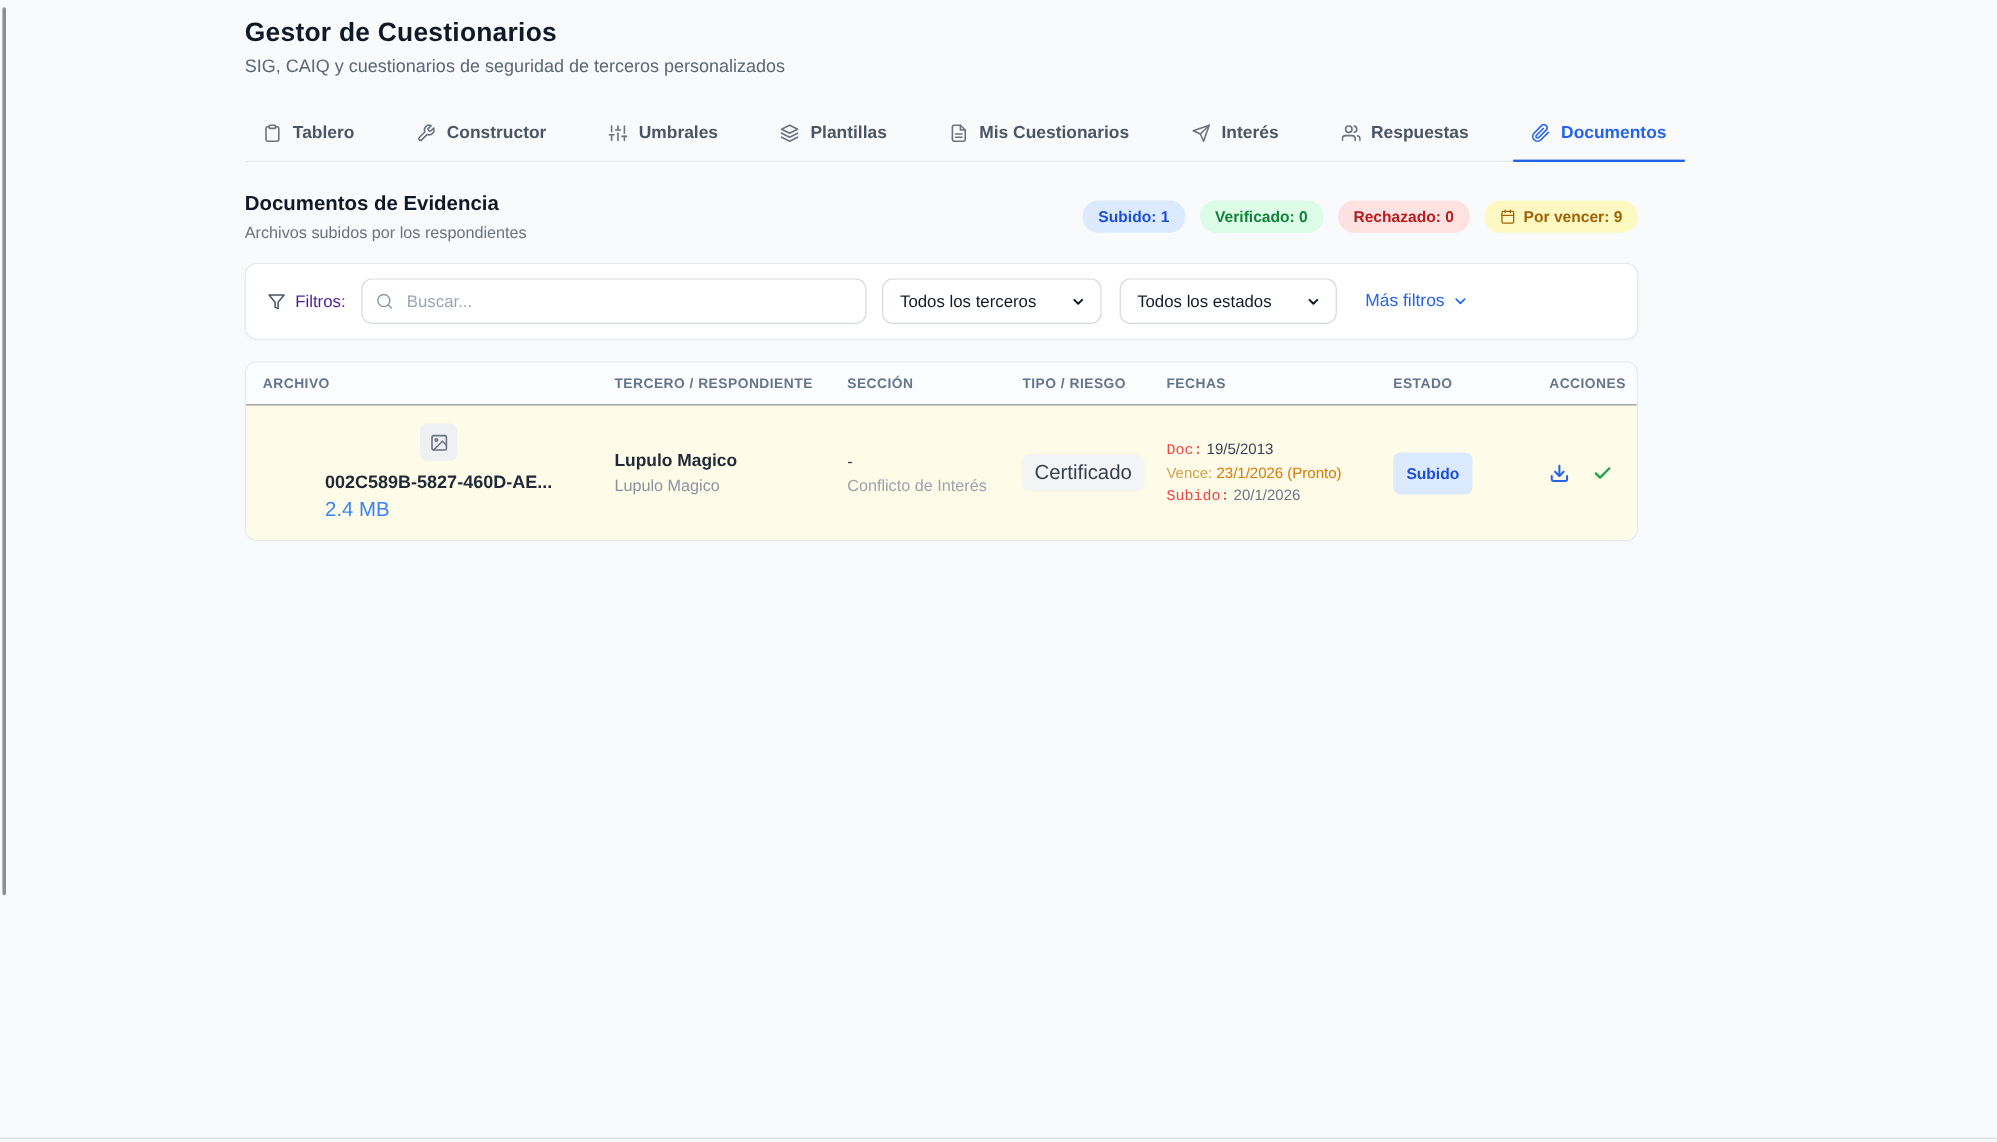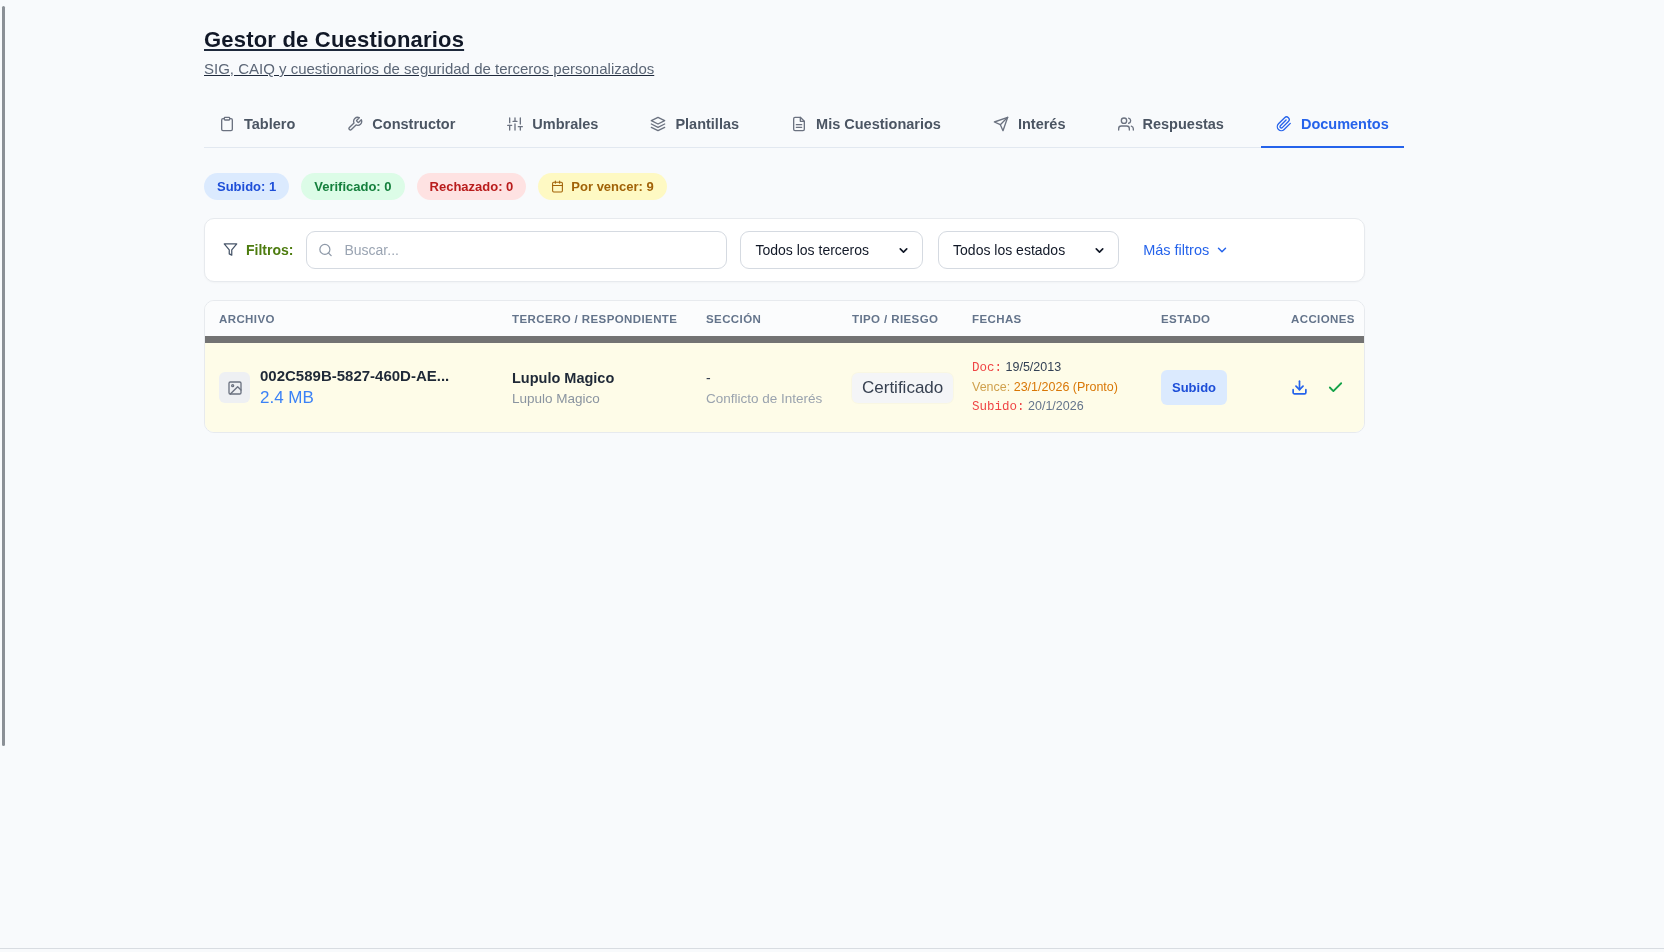--- a/index.html
+++ b/index.html
@@ -15,21 +15,21 @@
     position: absolute; left: 2px; top: 6px; width: 3px; height: 740px;
     background: #8b9096; border-radius: 2px;
   }
   .bottom-edge-line {
     position: absolute; left: 0; top: 948px; width: 100%; height: 1px;
     background: #d8dce1;
   }
   .content { position: absolute; left: 204px; top: 0; width: 1161px; }
 
   
-  .page-header { padding-top: 27px; text-decoration: underline; }
+  .page-header { padding-top: 14px; }
   .page-title { font-size: 22px; font-weight: 700; color: #111827; letter-spacing: 0.2px; }
   .page-subtitle { margin-top: 7px; font-size: 15px; color: #5b6676; }
 
   
   .tabbar {
     margin-top: 25px;
     display: flex; gap: 22px;
     border-bottom: 1px solid #e2e8f0;
   }
   .tab {
@@ -65,21 +65,21 @@
   
   .filter-card {
     margin-top: 18px;
     background: #ffffff;
     border: 1px solid #e7eaee; border-radius: 10px;
     height: 64px;
     display: flex; align-items: center; gap: 13px;
     padding: 0 18px;
     box-shadow: 0 1px 2px rgba(16,24,40,0.03);
   }
-  .filter-label { display: flex; align-items: flex-start; gap: 8px; font-size: 14px; font-weight: 700; color: #4d7c0f; }
+  .filter-label { display: flex; align-items: center; gap: 8px; font-size: 14px; font-weight: 400; color: #4c1d95; }
   .filter-label svg { width: 15px; height: 15px; stroke: #475569; }
   .search-wrap { position: relative; width: 421px; }
   .search-wrap svg {
     position: absolute; left: 12px; top: 50%; transform: translateY(-50%);
     width: 15px; height: 15px; stroke: #8e99a8;
   }
   .search-input {
     width: 100%; height: 38px;
     border: 1px solid #d5dae1; border-radius: 9px;
     padding: 0 12px 0 37px;
@@ -109,29 +109,29 @@
   .table-card {
     margin-top: 18px;
     border: 1px solid #e7eaee; border-radius: 10px;
     overflow: hidden; background: #fbfcfd;
   }
   .tgrid {
     display: grid;
     grid-template-columns: 293px 194px 146px 120px 189px 130px 1fr;
     padding: 0 14px;
   }
-  .thead { padding-top: 12px; padding-bottom: 11px; background: #fbfcfd; border-bottom: 7px solid #737373; }
+  .thead { padding-top: 12px; padding-bottom: 11px; background: #fbfcfd; border-bottom: 1px solid #737373; }
   .th {
     font-size: 11.5px; font-weight: 700; color: #64748b;
     letter-spacing: 0.4px; text-transform: uppercase;
   }
   .th.right { text-align: right; }
   .trow { background: #fefce8; padding-top: 15px; padding-bottom: 15px; align-items: center; }
 
-  .cell-file { display: flex; align-items: center; gap: 10px; }
+  .cell-file { display: flex; align-items: center; gap: 10px; flex-direction: column; }
   .file-thumb {
     width: 31px; height: 31px; border-radius: 6px;
     background: #eef0f3; flex: 0 0 auto;
     display: flex; align-items: center; justify-content: center;
   }
   .file-thumb svg { width: 16px; height: 16px; stroke: #6b7280; }
   .file-name { font-size: 15px; font-weight: 700; color: #1f2937; }
   .file-size { margin-top: 4px; font-size: 17px; color: #3b82f6; }
 
   .tercero-name { font-size: 14.5px; font-weight: 700; color: #1f2937; }
@@ -242,20 +242,24 @@
     </div>
     <div class="tab active">
       <svg viewBox="0 0 24 24" fill="none" stroke-width="2" stroke-linecap="round" stroke-linejoin="round">
           <path d="M21.44 11.05l-9.19 9.19a6 6 0 0 1-8.49-8.49l9.19-9.19a4 4 0 0 1 5.66 5.66l-9.2 9.19a2 2 0 0 1-2.83-2.83l8.49-8.48"></path>
         </svg>
       <span>Documentos</span>
     </div>
   </div>
 
   <div class="section-header">
+    <div>
+      <div class="section-title">Documentos de Evidencia</div>
+      <div class="section-subtitle">Archivos subidos por los respondientes</div>
+    </div>
     <div class="badges">
       <span class="pill pill-blue">Subido: 1</span>
       <span class="pill pill-green">Verificado: 0</span>
       <span class="pill pill-red">Rechazado: 0</span>
       <span class="pill pill-yellow">
         <svg viewBox="0 0 24 24" fill="none" stroke-width="2" stroke-linecap="round" stroke-linejoin="round">
             <rect x="3" y="4" width="18" height="18" rx="2"></rect>
             <line x1="16" y1="2" x2="16" y2="6"></line>
             <line x1="8" y1="2" x2="8" y2="6"></line>
             <line x1="3" y1="10" x2="21" y2="10"></line>

